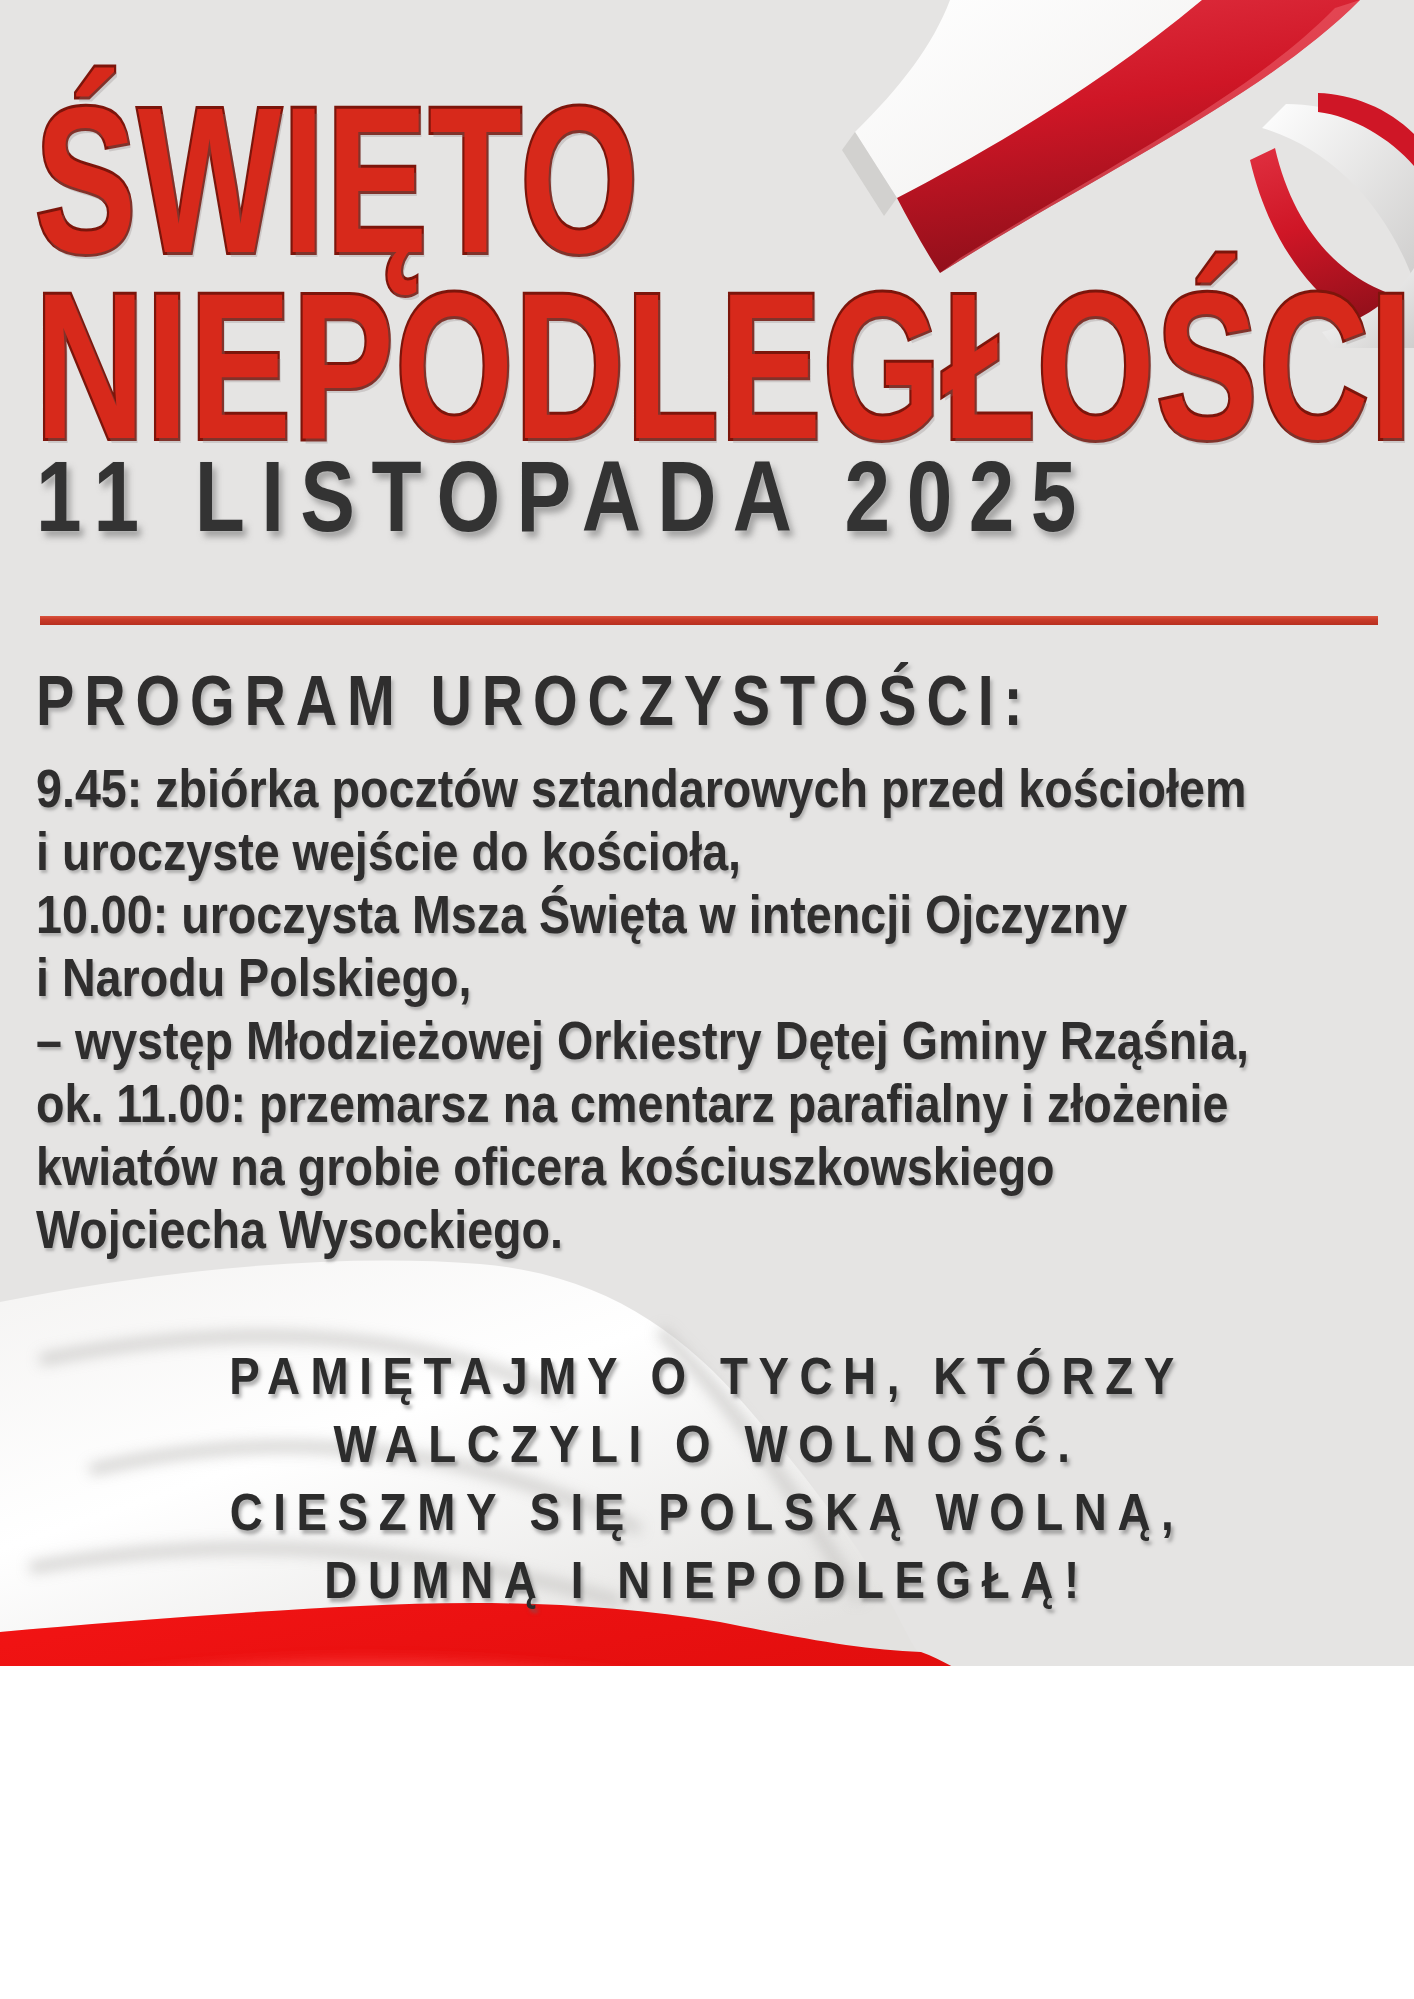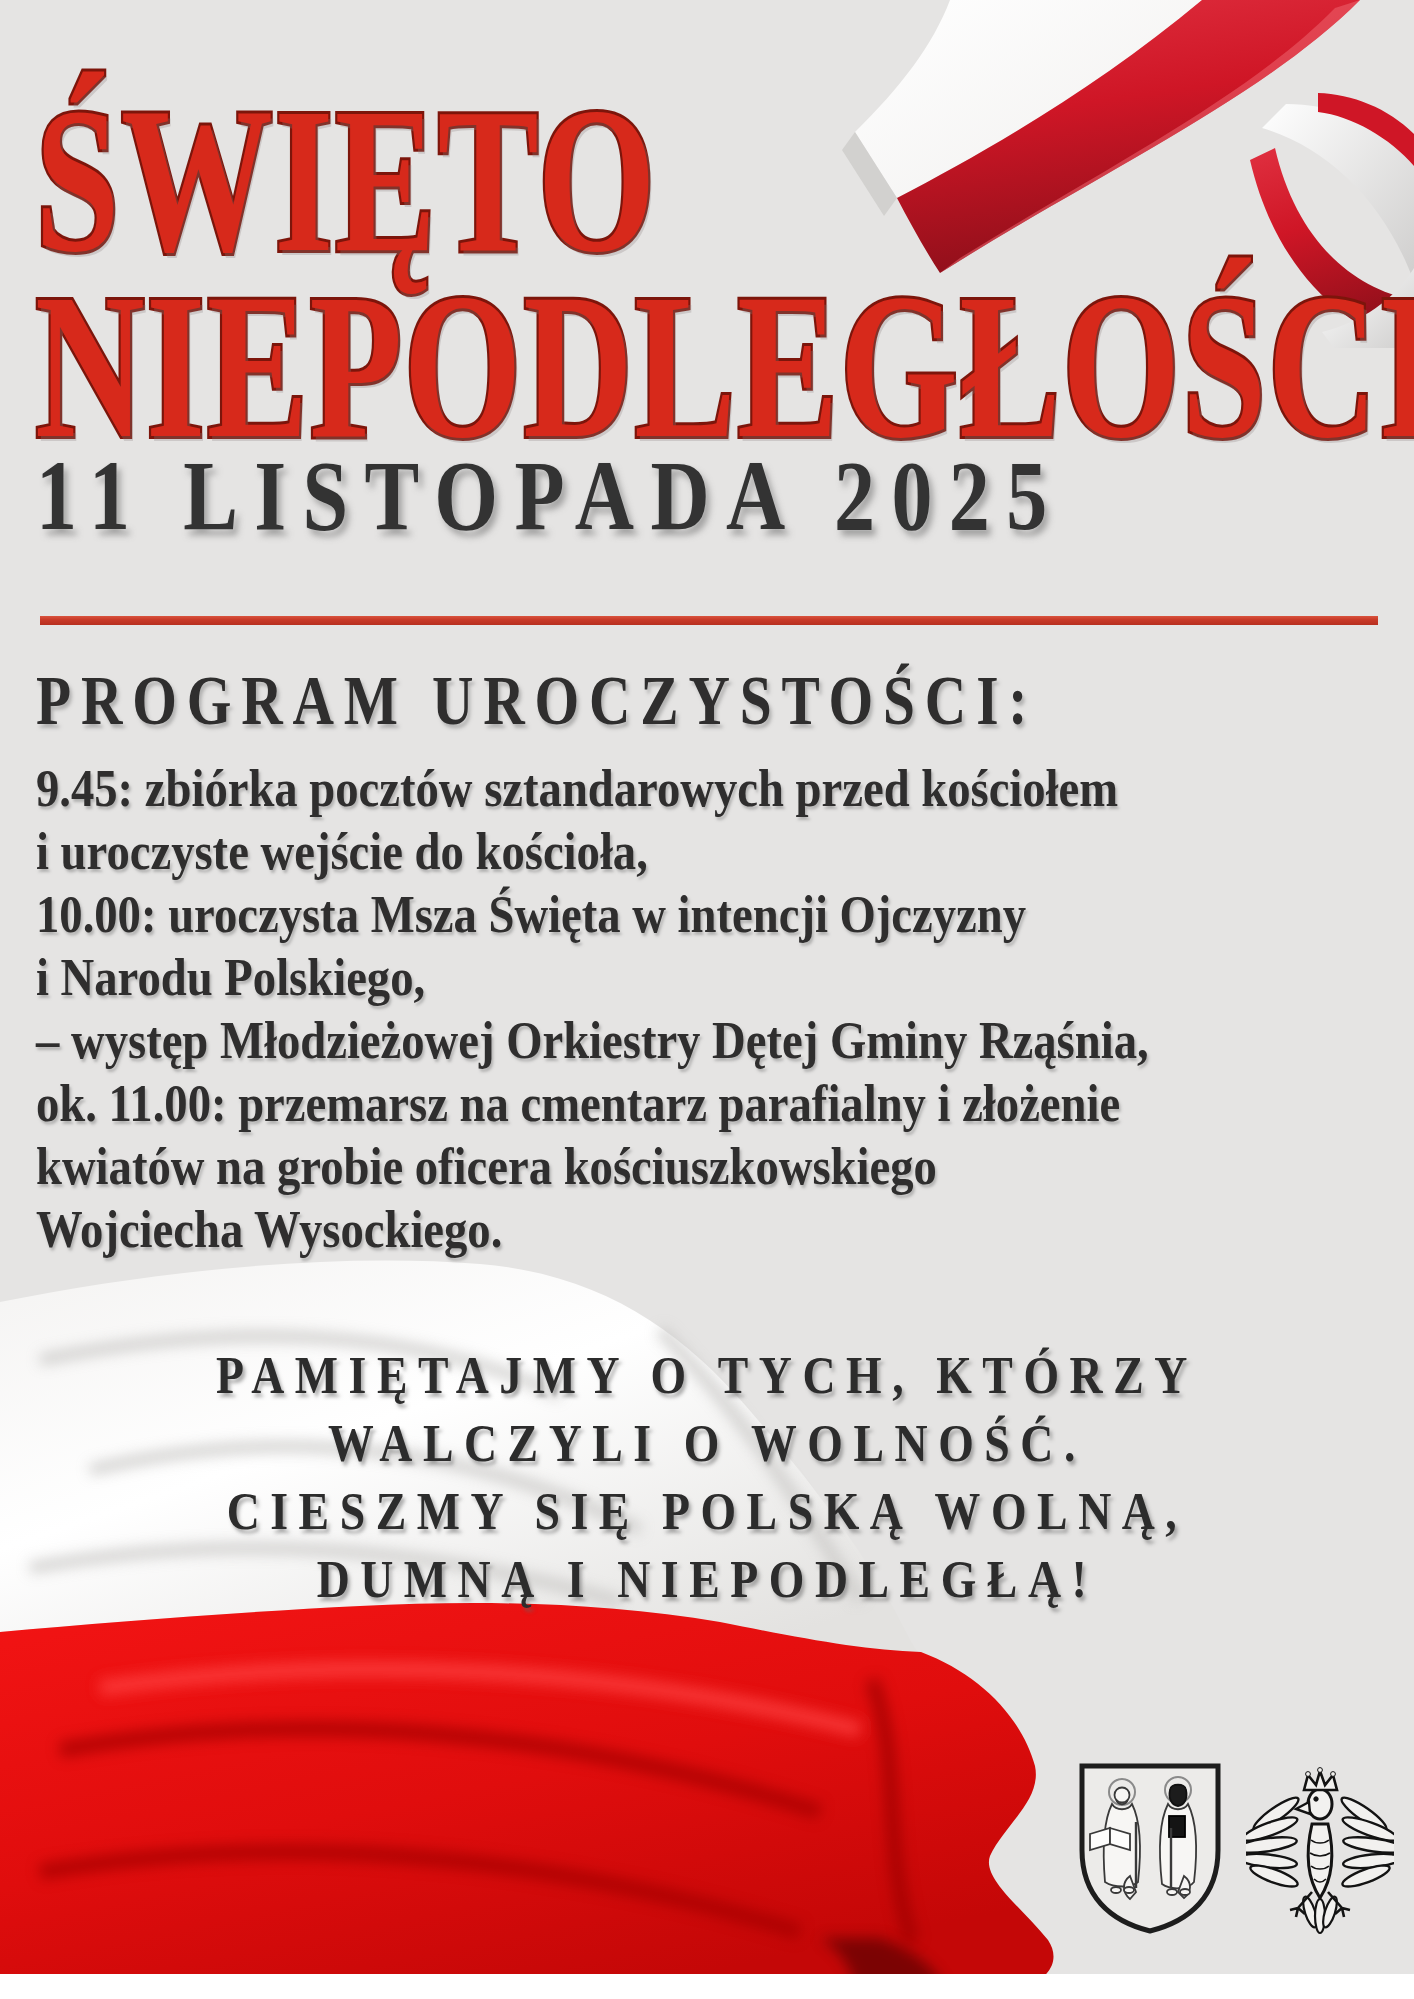--- a/index.html
+++ b/index.html
@@ -2,23 +2,22 @@
 <html style="--background: #e5e4e3; --title-red: #d7291b; --title-outline: #7c150b; --date-text: #333333; --heading-text: #2f2e2e; --body-text: #2f2e2e; --motto-text: #2c2c2c; --divider-red: #c93a28; --flag-red: #e01010; --flag-white: #ffffff;"><head>
 <meta charset="utf-8">
 <style>
   html,body{margin:0;padding:0;}
   body{
     width:1414px;height:1999px;
     font-family:"Liberation Sans", sans-serif;
     background:#ffffff;
   }
   .poster{
-    position:relative;width:1414px;height:1974px;overflow:hidden;
+    position:relative;width:1414px;height:1666px;overflow:hidden;
     background:var(--background,#e5e4e3);
-    font-family:Liberation Serif, serif;
   }
   .gfx{position:absolute;left:0;top:0;width:1414px;height:1999px;z-index:1;pointer-events:none;}
   .txt{position:absolute;z-index:2;white-space:nowrap;}
 
   .title-line{
     left:35px;
     font-weight:bold;
     font-size:208px;line-height:1;
     letter-spacing:2px;
     color:var(--title-red,#d7291b);

